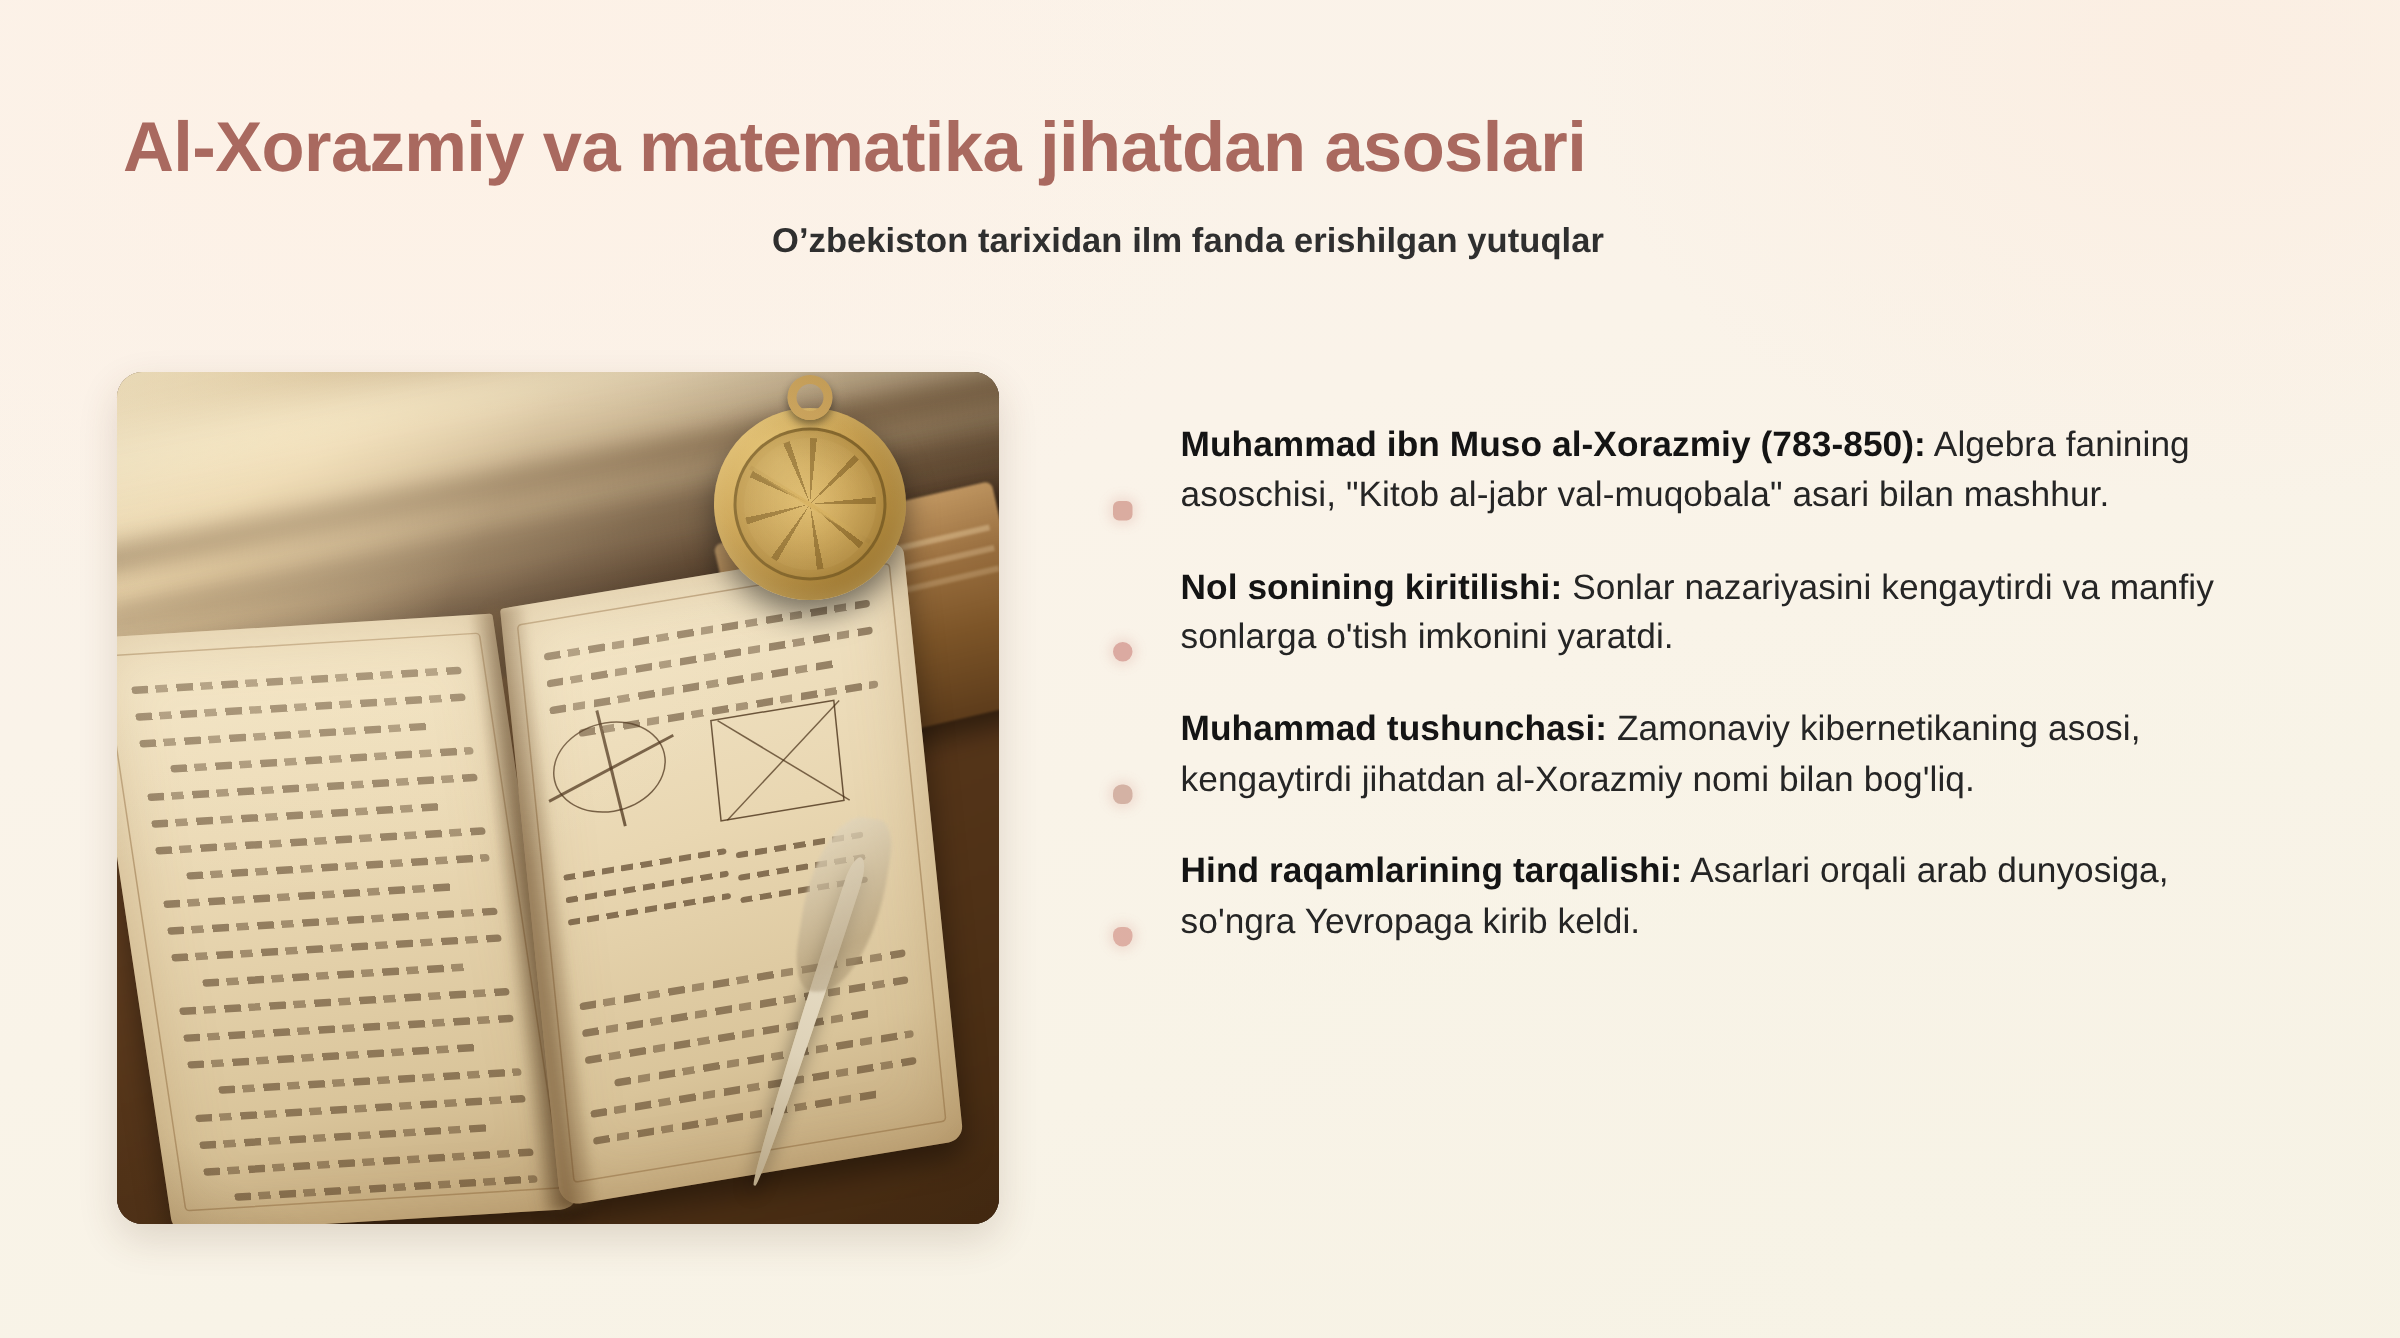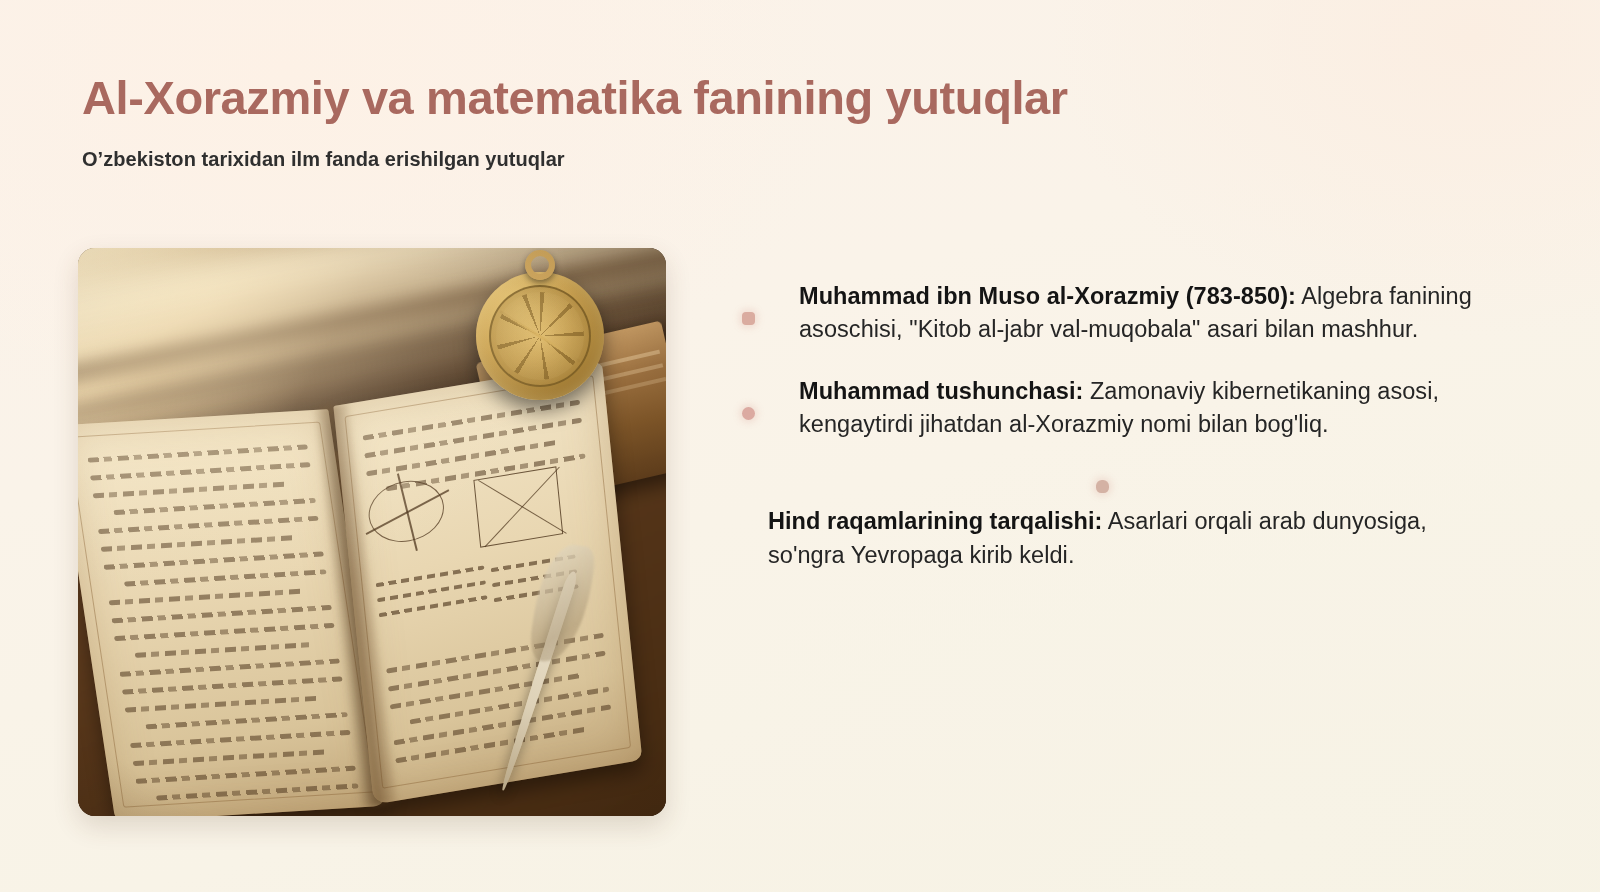--- a/index.html
+++ b/index.html
@@ -43,26 +43,27 @@
     font-size: 47px;
     font-weight: 700;
     letter-spacing: -0.4px;
     line-height: 1.12;
     color: #a9695f;
     white-space: nowrap;
   }
 
   .slide-subtitle {
     margin-top: 22px;
-    font-size: 20px;
+    font-size: 23px;
     font-weight: 600;
     letter-spacing: 0.05px;
     line-height: 1.2;
     color: #2f2f2f;
     white-space: nowrap;
+    text-align: center;
   }
 
   
   .content {
     position: absolute;
     left: 0;
     top: 240px;
     width: 1600px;
     height: 600px;
   }
@@ -289,25 +290,24 @@
   
   .bullets {
     position: absolute;
     left: 742px;
     top: 40px;
     width: 752px;
   }
 
   .bullet {
     display: flex;
-    align-items: center;
+    align-items: flex-end;
     margin-bottom: 28px;
-    gap: 12px;
-  }
-  .bullet:last-child { margin-bottom: 0; flex-direction: column; }
+  }
+  .bullet:last-child { margin-bottom: 0; }
 
   .bullet-marker {
     flex: 0 0 auto;
     width: 13px;
     height: 13px;
     margin-top: 11px;
     margin-right: 32px;
     border-radius: 4px;
     background: #cf9184;
     opacity: .72;
@@ -328,21 +328,21 @@
     font-weight: 700;
     color: #141414;
   }
 </style>
 </head>
 <body>
 
 <div class="slide">
 
   <div class="header">
-    <h1 class="slide-title">Al-Xorazmiy va matematika fanining yutuqlar</h1>
+    <h1 class="slide-title">Al-Xorazmiy va matematika jihatdan asoslari</h1>
     <div class="slide-subtitle">O’zbekiston tarixidan ilm fanda erishilgan yutuqlar</div>
   </div>
 
   <div class="content">
 
     <div class="photo-card">
       <div class="photo-scene">
         <div class="win-band"></div>
         <div class="win-mullion"></div>
         <div class="win-mullion b"></div>
@@ -419,20 +419,24 @@
       </div>
     </div>
 
     <ul class="bullets" style="list-style:none">
 
       <li class="bullet">
         <span class="bullet-marker"></span>
         <span class="bullet-text"><b>Muhammad ibn Muso al-Xorazmiy (783-850):</b><span> Algebra fanining asoschisi, "Kitob al-jabr val-muqobala" asari bilan mashhur.</span></span>
       </li>
 
+      <li class="bullet">
+        <span class="bullet-marker"></span>
+        <span class="bullet-text"><b>Nol sonining kiritilishi:</b><span> Sonlar nazariyasini kengaytirdi va manfiy sonlarga o'tish imkonini yaratdi.</span></span>
+      </li>
 
       <li class="bullet">
         <span class="bullet-marker"></span>
         <span class="bullet-text"><b>Muhammad tushunchasi:</b><span> Zamonaviy kibernetikaning asosi, kengaytirdi jihatdan al-Xorazmiy nomi bilan bog'liq.</span></span>
       </li>
 
       <li class="bullet">
         <span class="bullet-marker"></span>
         <span class="bullet-text"><b>Hind raqamlarining tarqalishi:</b><span> Asarlari orqali arab dunyosiga, so'ngra Yevropaga kirib keldi.</span></span>
       </li>

